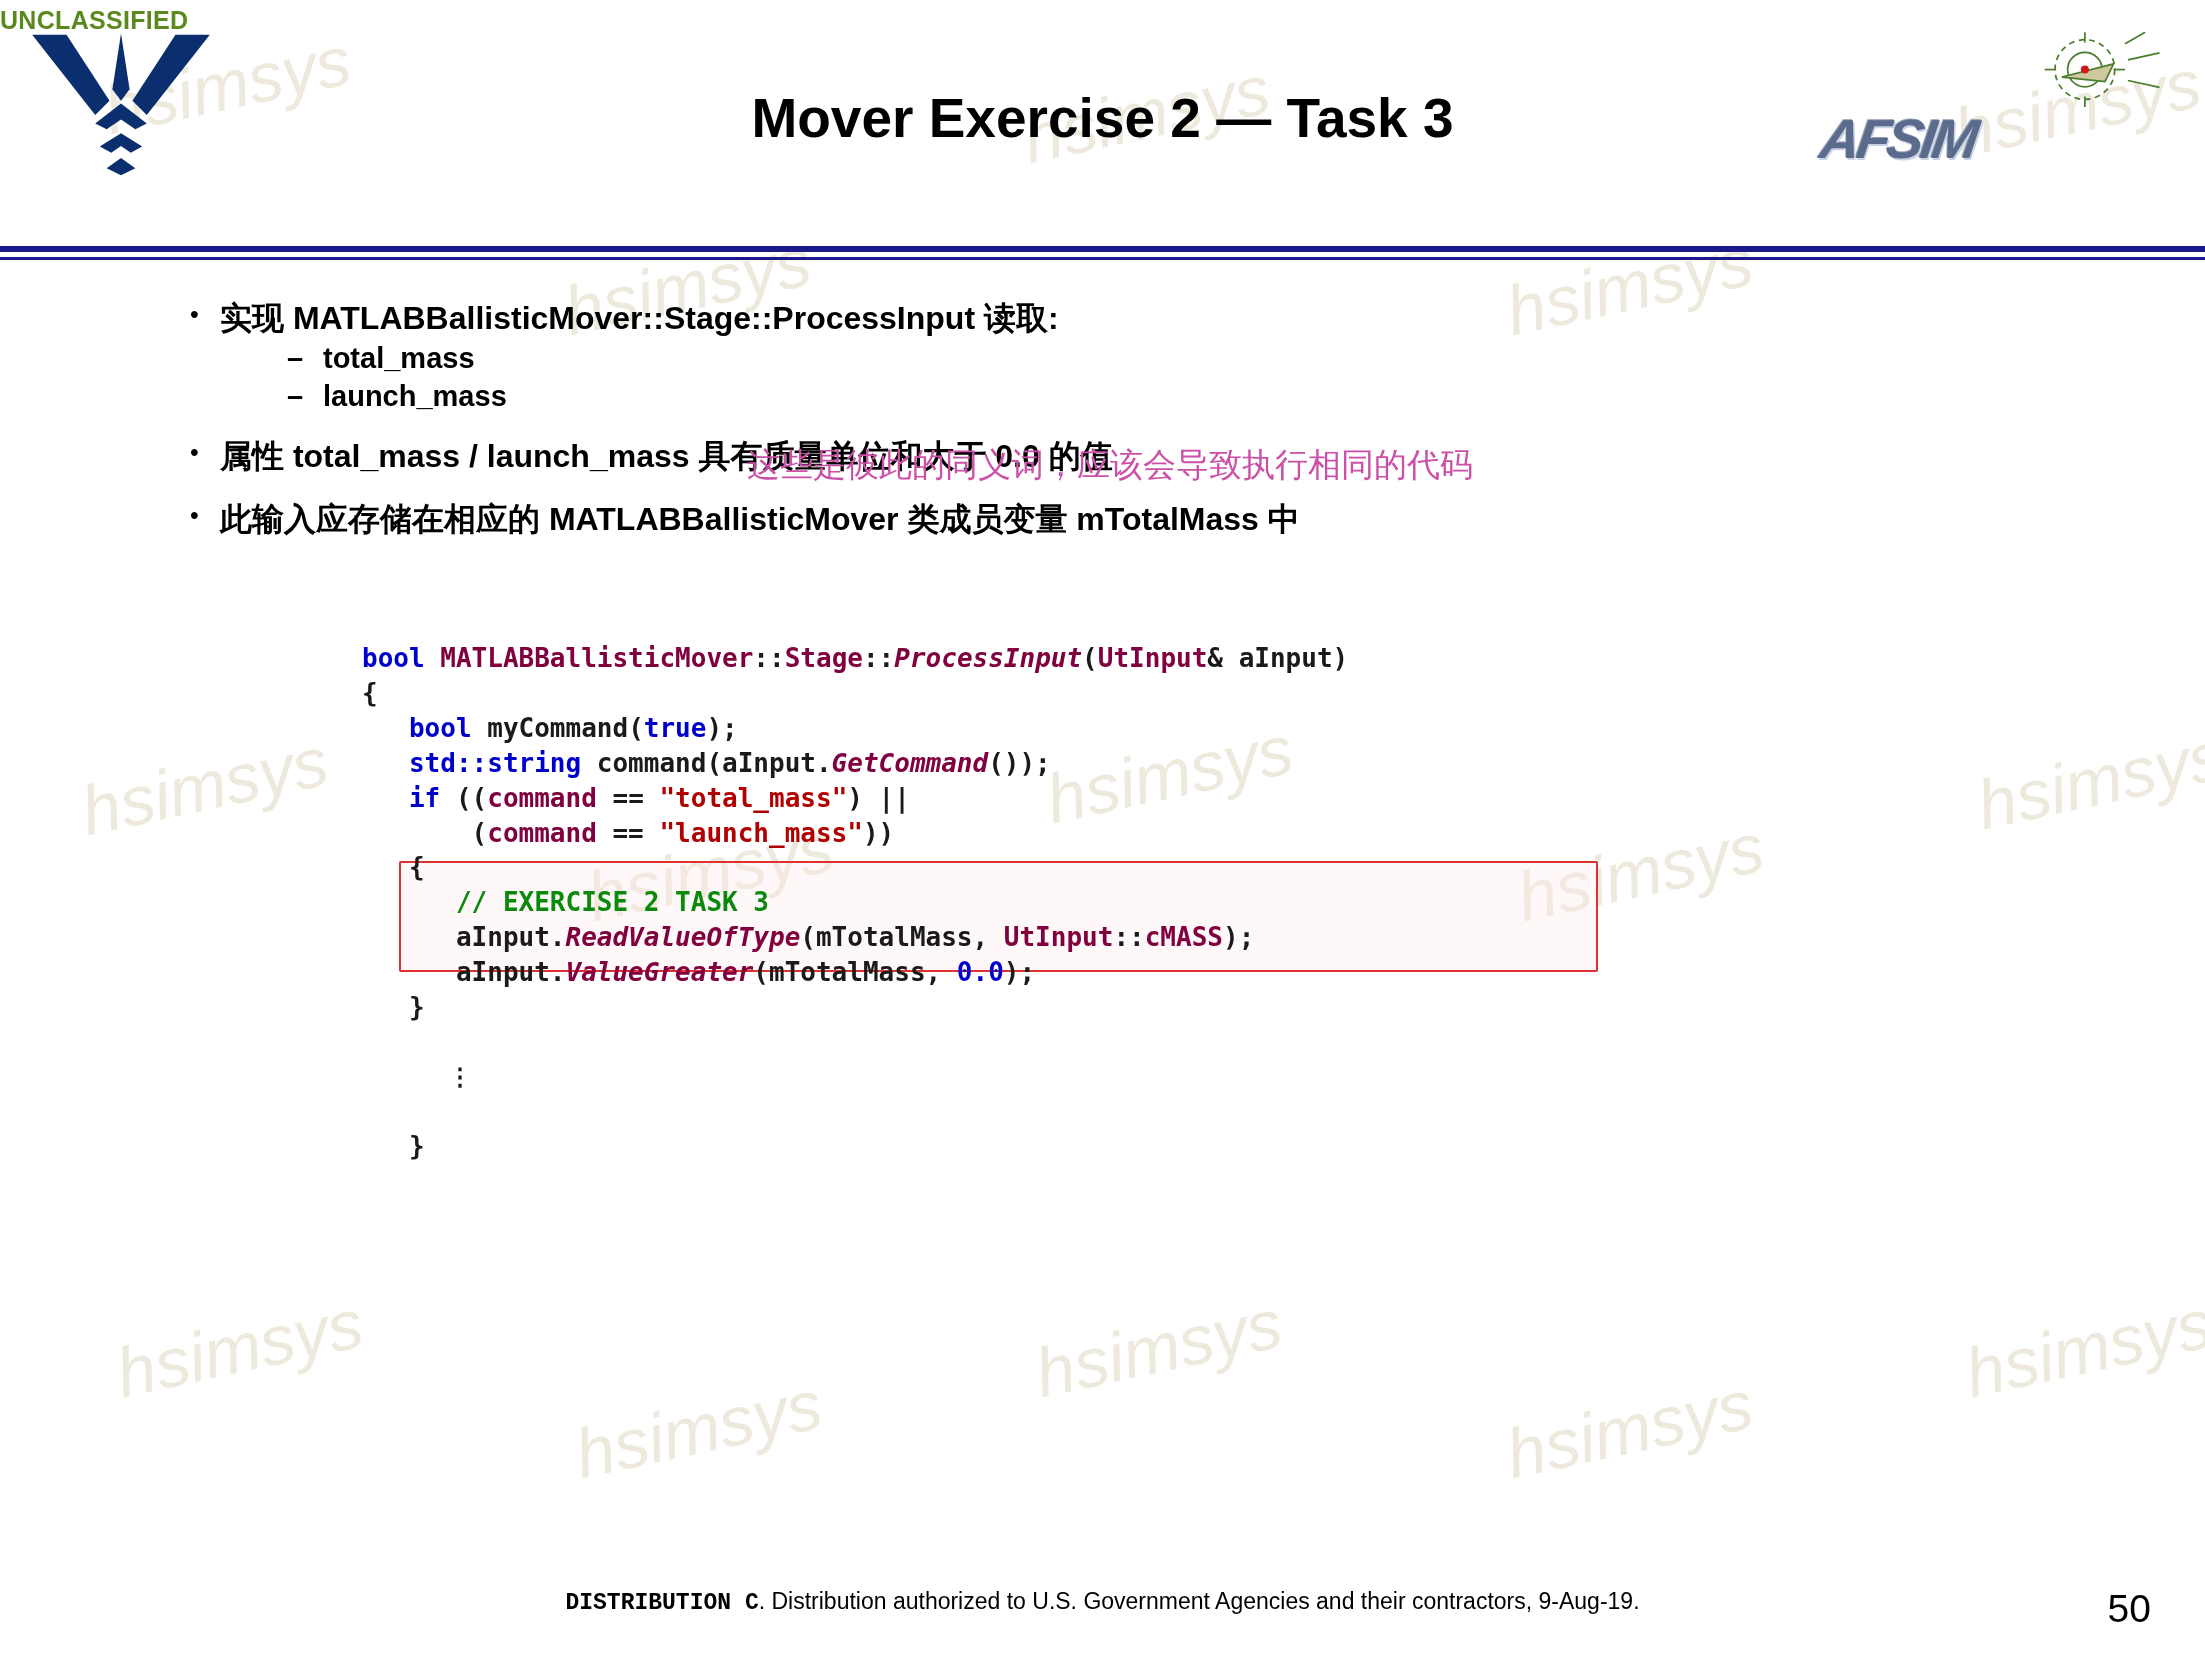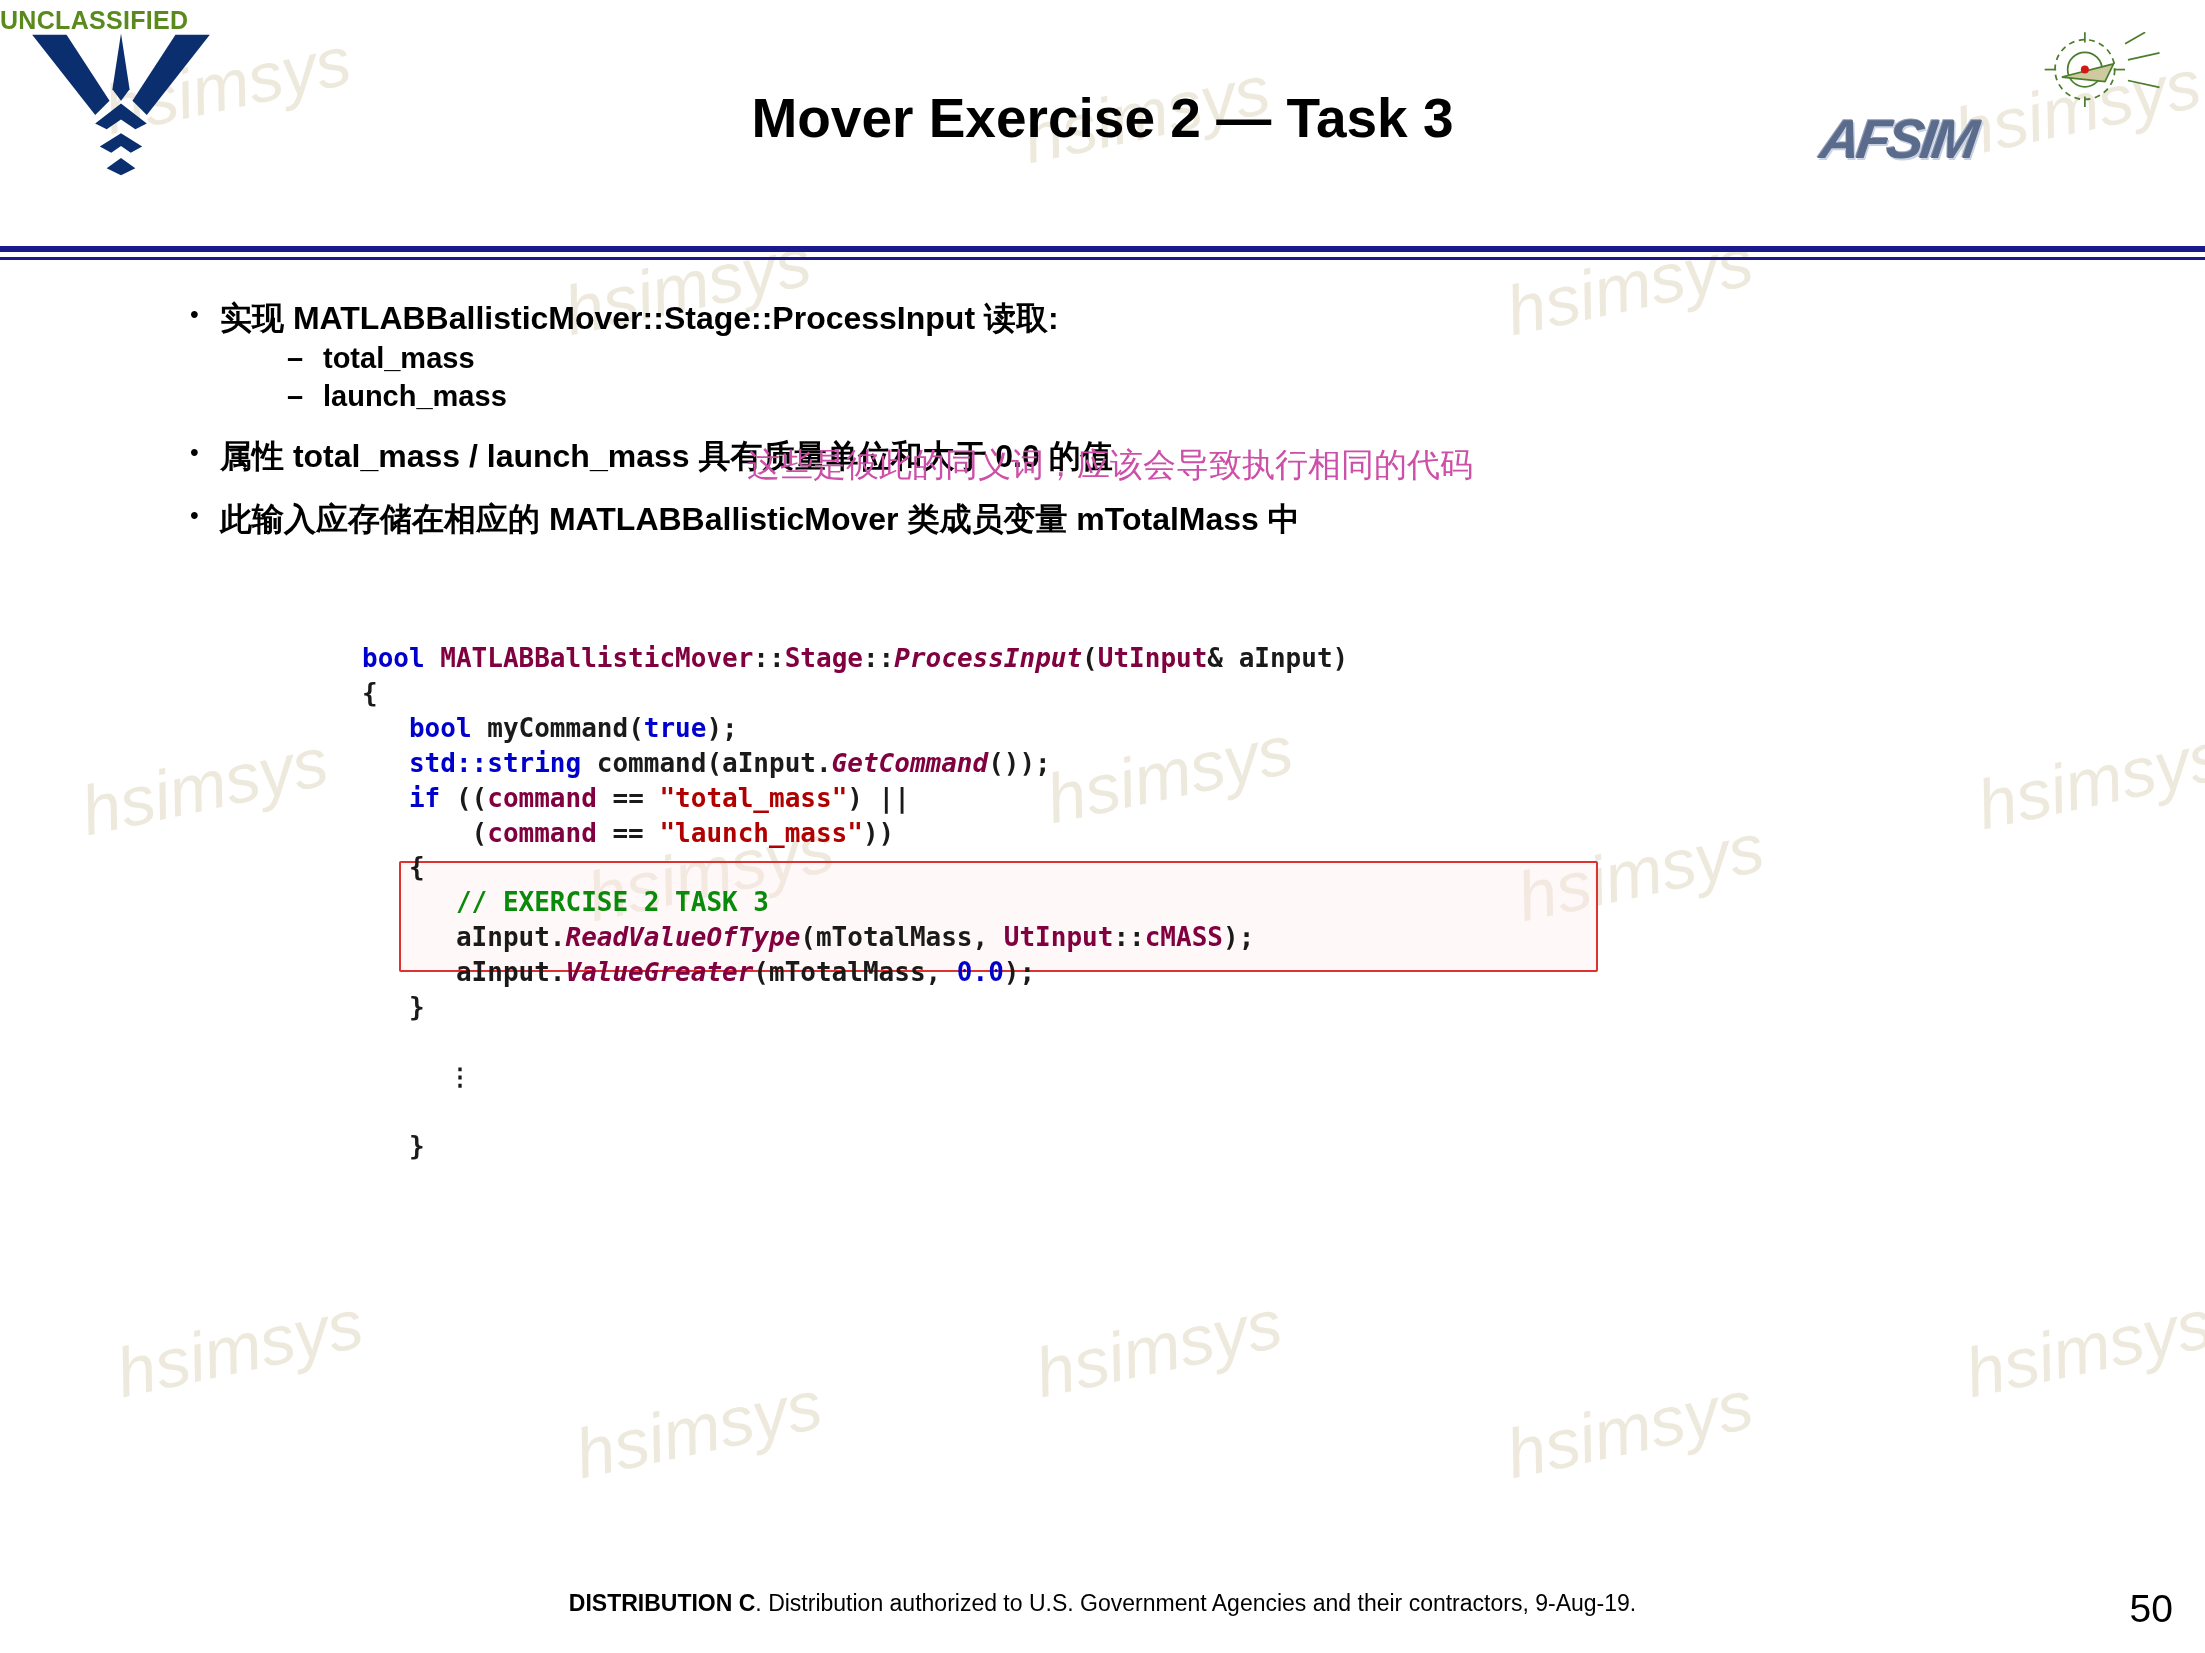--- a/index.html
+++ b/index.html
@@ -196,24 +196,24 @@
     position: absolute;
     left: 0;
     bottom: 34px;
     width: 100%;
     text-align: center;
     font-size: 23px;
     color: #000;
     line-height: 1.5;
     z-index: 3;
   }
-  .footer b { font-weight: bold; }
+  .footer b { font-weight: bold; font-family: Liberation Mono, monospace; }
   .page-number {
     position: absolute;
-    right: 32px;
+    right: 54px;
     bottom: 23px;
     font-size: 39px;
     color: #000;
     z-index: 3;
   }
 </style>
 </head>
 <body>
 
 <div class="watermark-layer">

